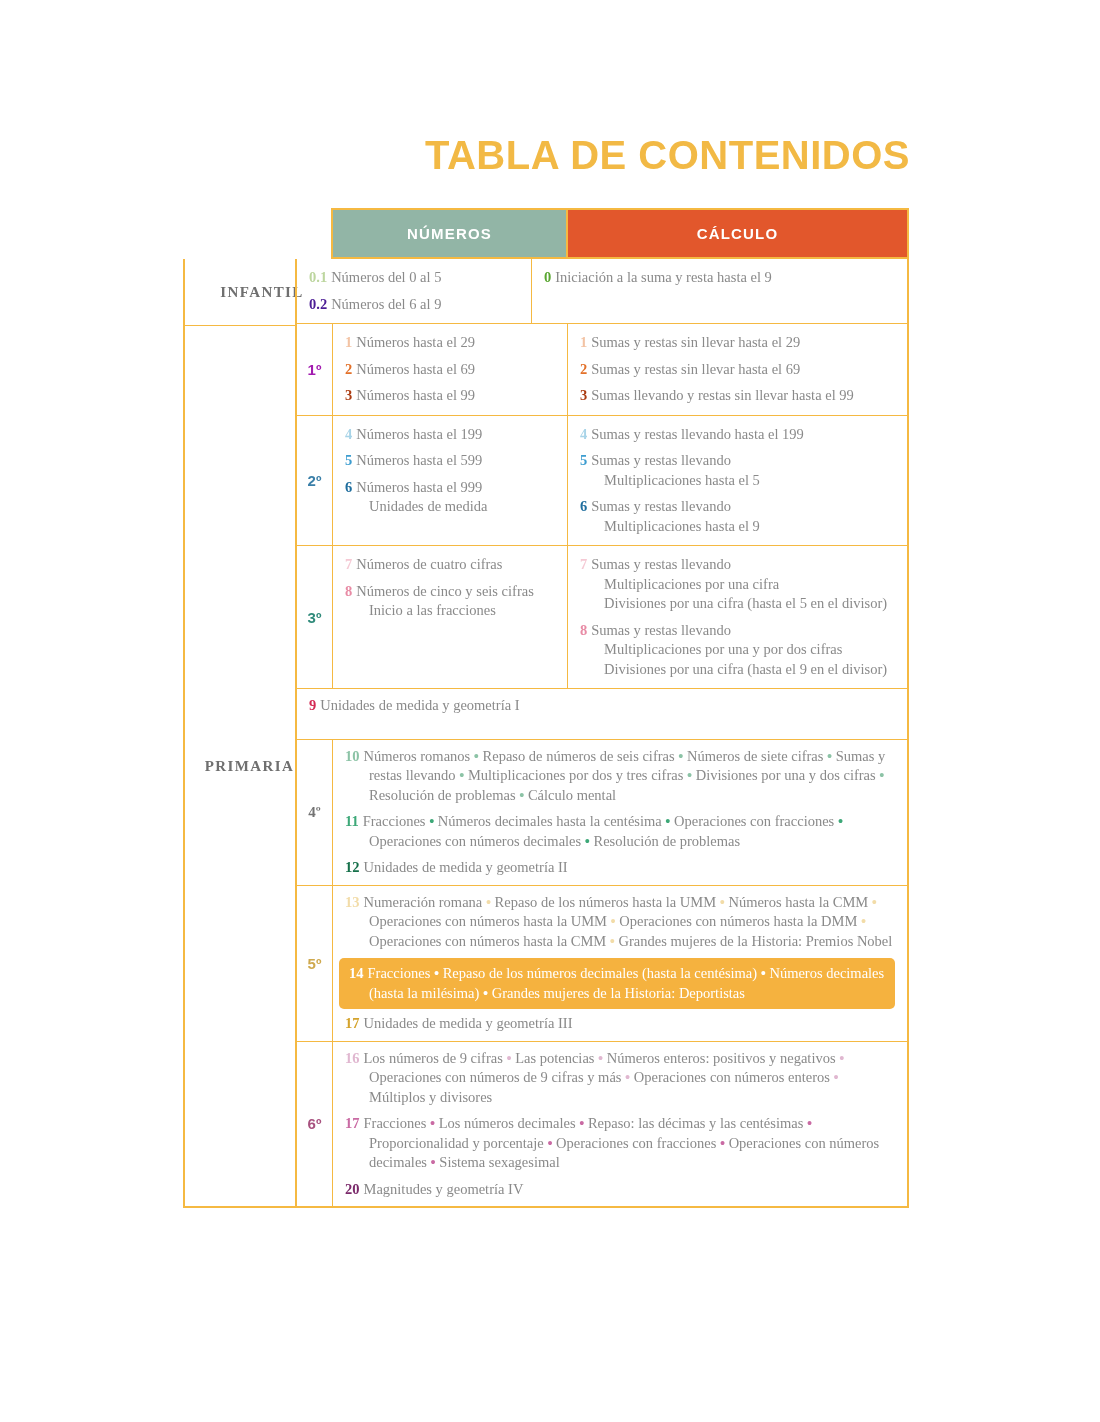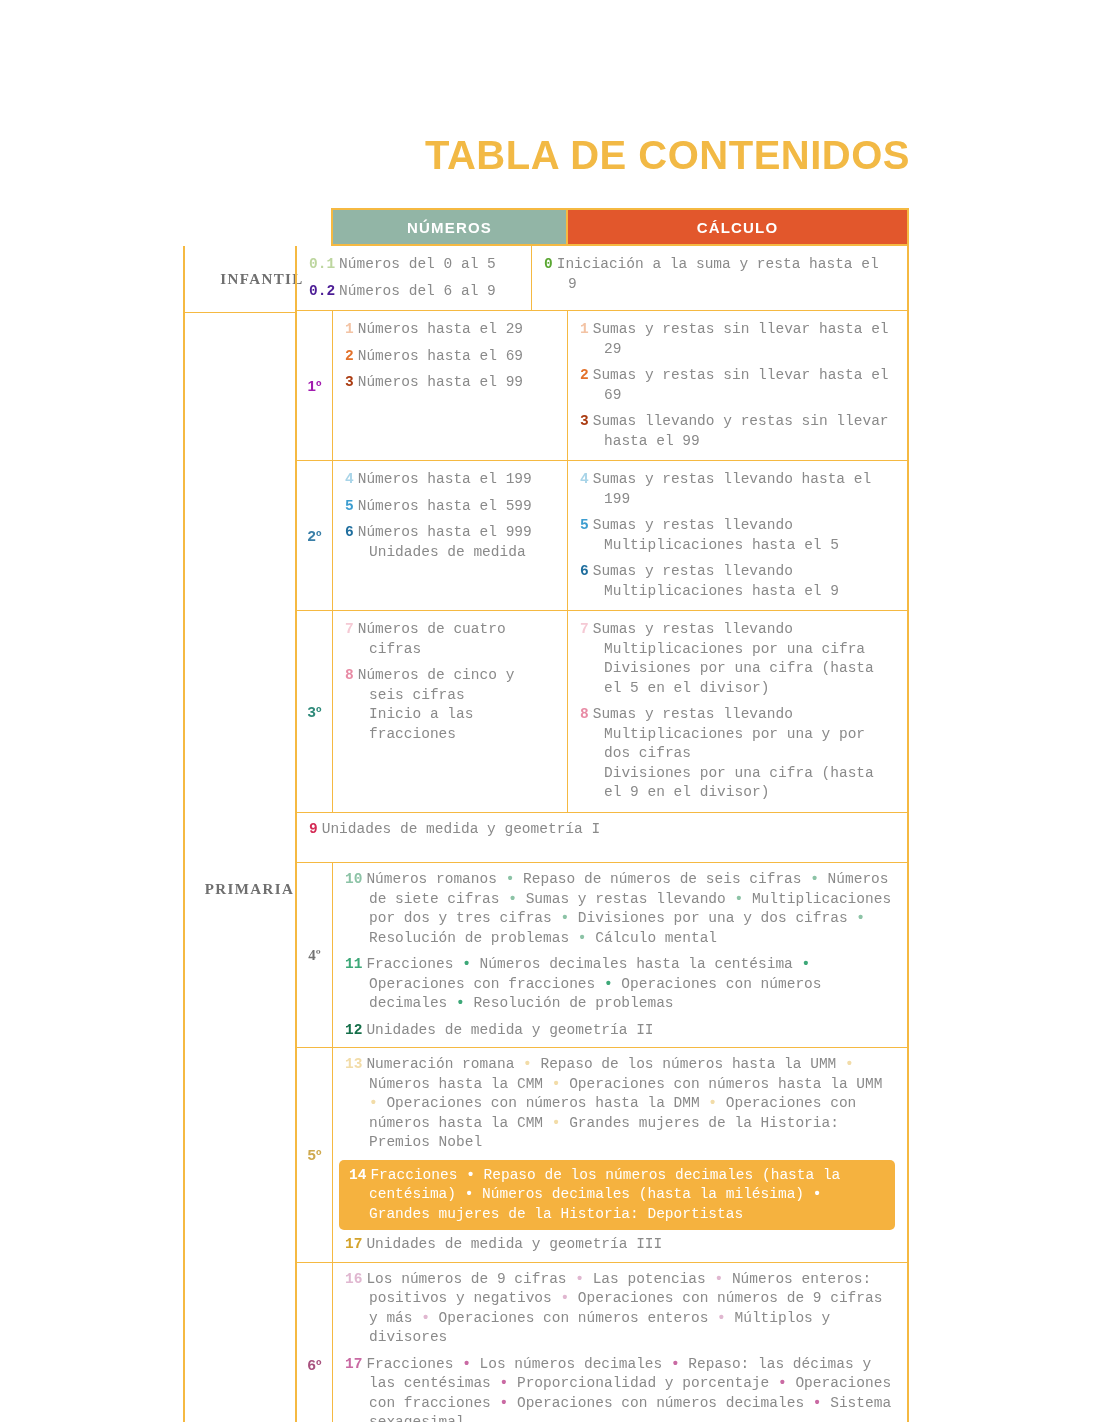--- a/index.html
+++ b/index.html
@@ -41,21 +41,21 @@
     position: absolute;
     left: 183px;
     top: 208px;
     width: 726px;
   }
 
   
   .header-row {
     display: flex;
     margin-left: 148px;
-    height: 38px;
+    height: 51px;
     border: 2px solid #f5b942;
     box-sizing: border-box;
     background: #ffffff;
   }
   .hdr-cell {
     display: flex;
     align-items: center;
     justify-content: center;
     color: #ffffff;
     font-size: 15px;
@@ -163,21 +163,21 @@
   }
 
   
   .entry {
     font-size: 14.5px;
     line-height: 19.5px;
     color: #8a8a8a;
     margin-bottom: 7px;
     padding-left: 24px;
     text-indent: -24px;
-    font-family: Liberation Mono, monospace;
+    font-family: Liberation Serif, serif;
   }
   .entry:last-child { margin-bottom: 0; }
   .entry .num {
     font-weight: bold;
     margin-right: 4px;
   }
   .entry .bullet { font-weight: bold; }
 
   
   .entry.highlight {

